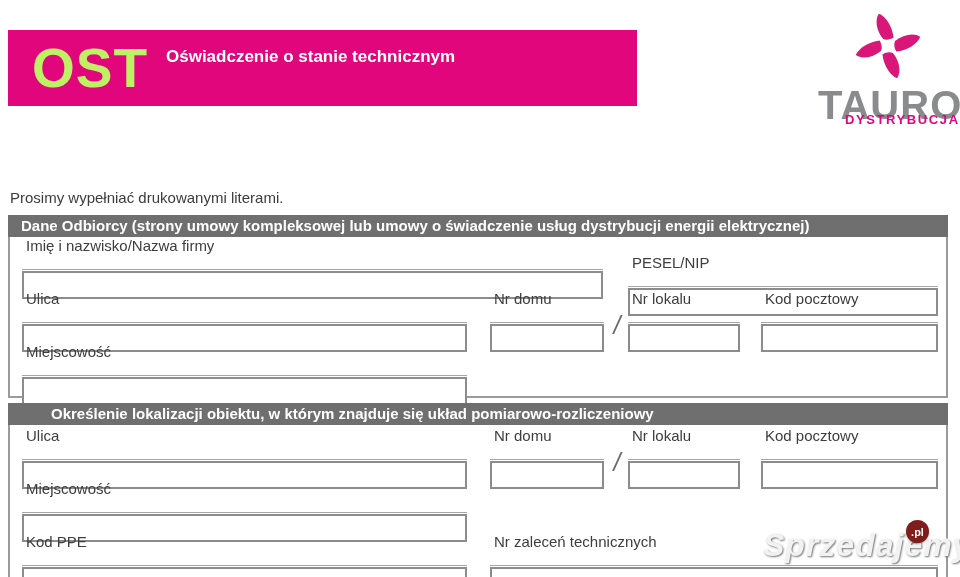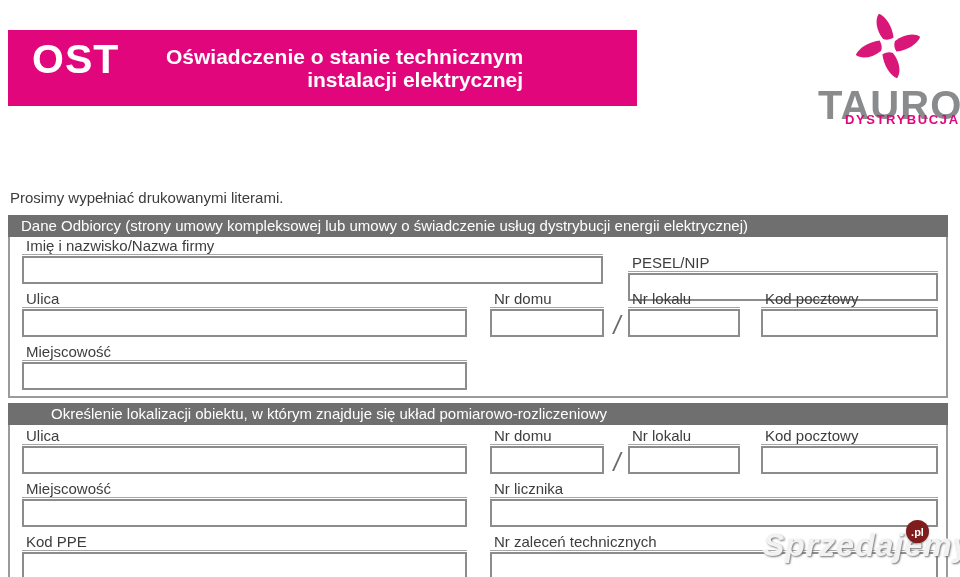--- a/index.html
+++ b/index.html
@@ -1,45 +1,45 @@
 <!DOCTYPE html>
 <html><head>
 <meta charset="utf-8">
 <style>
   html,body { margin:0; padding:0; background:#ffffff; }
   body { font-family:"Liberation Sans", sans-serif; }
   .page { position:relative; width:960px; height:577px; overflow:hidden; background:#ffffff; }
 
   
   .banner { position:absolute; left:8px; top:30px; width:629px; height:76px; background:#e2067d; }
-  .banner-code { position:absolute; left:24px; top:6px; font-size:41px; font-weight:800; color:#ffffff; letter-spacing:1px; }
-  .banner-subtitle { position:absolute; left:158px; top:15px; color:#ffffff; font-size:21px; font-weight:700; line-height:23px;text-align:right; }
+  .banner-code { position:absolute; left:24px; top:6px; font-size:55px; font-weight:800; color:#bef264; letter-spacing:1px; }
+  .banner-subtitle { position:absolute; left:158px; top:15px; color:#ffffff; font-size:17px; font-weight:700; line-height:23px; }
 
   
   .logo-mark { position:absolute; left:849px; top:11px; width:78px; height:70px; }
   .logo-brand { position:absolute; left:818px; top:83px; font-size:40px; font-weight:700; color:#8a8b8d; letter-spacing:1px; }
   .logo-division { position:absolute; left:845px; top:112px; font-size:13px; font-weight:700; color:#e2067d; letter-spacing:1.6px;text-align:right; }
 
   
   .instruction { position:absolute; left:10px; top:189px; font-size:15px; color:#3c3c3c; }
 
   
   .section-header { position:absolute; left:8px; width:940px; height:22px; background:#6f6f6f;
-    color:#ffffff; font-weight:400; font-size:15px; line-height:22px; padding-left:13px;
+    color:#ffffff; font-weight:700; font-size:15px; line-height:22px; padding-left:13px;
     box-sizing:border-box; white-space:nowrap; overflow:hidden; }
   .section-body { position:absolute; left:8px; width:940px; border:2px solid #9a9a9a; border-top:none;
     box-sizing:border-box; background:#ffffff; }
   #sec1-header { top:215px; }
   #sec1-body   { top:237px; height:161px; }
   #sec2-header { top:403px;padding-left:43px; }
   #sec2-body   { top:425px; height:170px; }
 
   
   .field { position:absolute; }
-  .flabel { display:block; font-size:15px; color:#3d3d3d; line-height:16px; height:17px;
+  .flabel { display:block; font-size:15px; color:#3d3d3d; line-height:16px; height:32px;
     padding:0 0 1px 4px; border-bottom:1px solid #a6a6a6; box-sizing:border-box; white-space:nowrap; }
   .fbox { display:block; width:100%; height:28px; border:2px solid #8c8c8c; border-radius:0;
     margin-top:1px; box-sizing:border-box; background:#ffffff; padding:0 6px; font-size:15px;
     font-family:inherit; color:#222; outline:none; }
   .slash { position:absolute; width:24px; height:28px; font-size:25px; font-style:italic;
     color:#6a6a6a; text-align:center; line-height:28px; }
 
   
   .watermark { position:absolute; left:763px; top:527px; }
   .wm-text { font-size:32px; font-weight:700; font-style:italic; color:#f2f2f2; letter-spacing:1px;
@@ -50,21 +50,20 @@
 </style>
 </head>
 <body>
 
 <div class="page">
 
   <div class="banner">
     <div class="banner-code">OST</div>
     <div class="banner-subtitle">
       <div>Oświadczenie o stanie technicznym</div>
-      <div>instalacji elektrycznej</div>
     </div>
   </div>
 
   <svg class="logo-mark" viewBox="-50 -50 100 100" xmlns="http://www.w3.org/2000/svg">
     <g fill="#d81778">
       <path d="M 10,-7 C 22,-17 38,-19 46,-13 C 42,-3 28,6 12,8 C 9,3 8,-2 10,-7 Z"></path>
       <path d="M 10,-7 C 22,-17 38,-19 46,-13 C 42,-3 28,6 12,8 C 9,3 8,-2 10,-7 Z" transform="rotate(90)"></path>
       <path d="M 10,-7 C 22,-17 38,-19 46,-13 C 42,-3 28,6 12,8 C 9,3 8,-2 10,-7 Z" transform="rotate(180)"></path>
       <path d="M 10,-7 C 22,-17 38,-19 46,-13 C 42,-3 28,6 12,8 C 9,3 8,-2 10,-7 Z" transform="rotate(270)"></path>
     </g>
@@ -127,24 +126,20 @@
   </div>
   <div class="field" style="left:761px; top:428px; width:177px;">
     <span class="flabel">Kod pocztowy</span>
     <input class="fbox" type="text" style="">
   </div>
 
   <div class="field" style="left:22px; top:481px; width:445px;">
     <span class="flabel">Miejscowość</span>
     <input class="fbox" type="text" style="">
   </div>
-  <div class="field" style="left:490px; top:481px; width:448px;">
-    <span class="flabel">Nr licznika</span>
-    <input class="fbox" type="text" style="">
-  </div>
 
   <div class="field" style="left:22px; top:534px; width:445px;">
     <span class="flabel">Kod PPE</span>
     <input class="fbox" type="text" style="">
   </div>
   <div class="field" style="left:490px; top:534px; width:448px;">
     <span class="flabel">Nr zaleceń technicznych</span>
     <input class="fbox" type="text" style="">
   </div>
 

